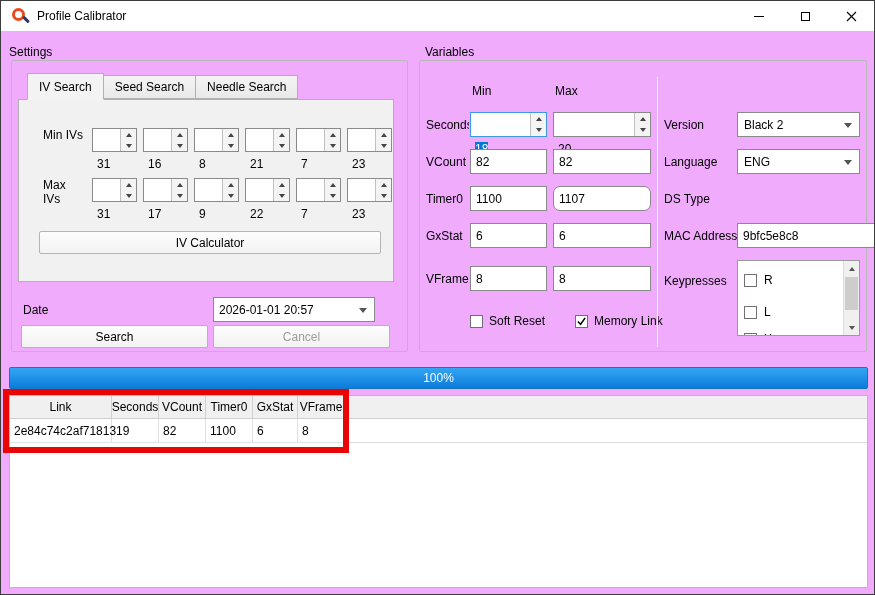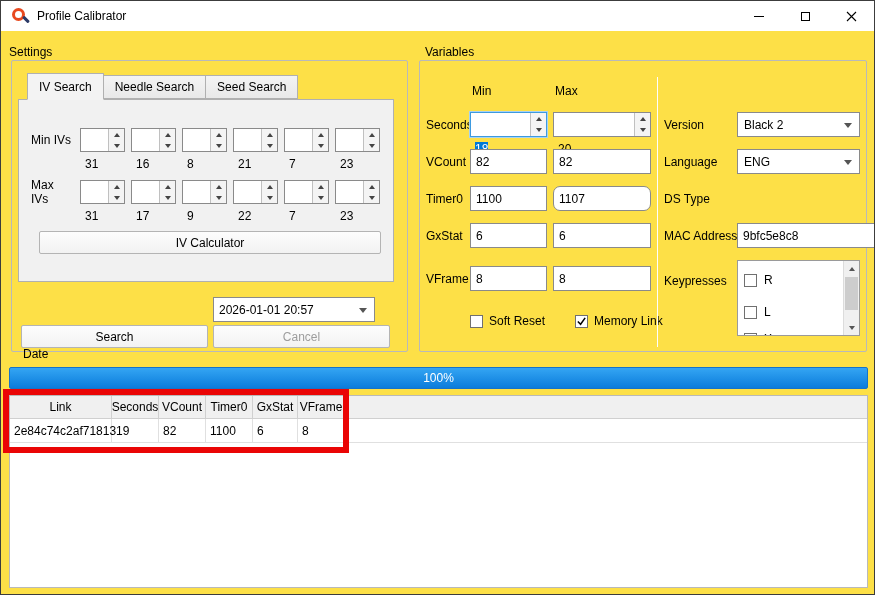--- a/index.html
+++ b/index.html
@@ -1,18 +1,18 @@
 <!DOCTYPE html>
 <html><head>
 <meta charset="utf-8">
 <style>
   * { margin:0; padding:0; box-sizing:border-box; }
   html,body { background:#cccccc; font-family:"Liberation Sans","DejaVu Sans",sans-serif; }
   .window {
-    position:relative; width:875px; height:595px; background:#fde047;
+    position:relative; width:875px; height:595px; background:#f0abfc;
     border:1px solid #3c3c3c; overflow:hidden; font-size:12px; color:#000;text-decoration:underline;
   }
   
   .titlebar { position:absolute; left:0; top:0; width:100%; height:30px; background:#ffffff; }
   .app-icon { position:absolute; left:11px; top:7px; width:17px; height:17px; }
   .app-icon .ring { position:absolute; left:0; top:0; width:13px; height:13px; border:3px solid #e8491f; border-radius:50%; }
   .app-icon .handle { position:absolute; left:10px; top:10px; width:8px; height:3px; background:#2b3a67; transform:rotate(45deg); border-radius:1px; }
   .title-text { position:absolute; left:36px; top:8px; font-size:12px; }
   .win-btns { position:absolute; right:0; top:0; height:30px; display:flex; }
   .win-btn { width:46px; height:30px; display:flex; align-items:center; justify-content:center; }
@@ -21,21 +21,21 @@
   
   .grouplabel { position:absolute; font-size:12px; }
   .groupbox { position:absolute; border:1px solid #b9b9b9; border-radius:2px; }
   
   .tabbar { position:absolute; left:16px; top:12px; display:flex; z-index:2; }
   .tab { height:24px; margin-top:2px; padding:0 11px; display:flex; align-items:center;
          background:linear-gradient(#f4f4f4,#e9e9e9); border:1px solid #b0b0b0; margin-left:-1px; }
   .tab.active { height:27px; margin-top:0; background:#f3f3f3; border-bottom:1px solid #f3f3f3; z-index:3; }
   .tabpane { position:absolute; left:6px; top:38px; width:376px; height:183px; border:1px solid #b0b0b0; background:#f1f1f1; }
   
-  .iv-row { position:absolute; left:12px; display:flex; align-items:center; }
+  .iv-row { position:absolute; left:24px; display:flex; }
   .iv-row .rowlabel { width:42px; margin-right:7px; }
   .spinbox { position:relative; width:45px; height:24px; background:#fff; border:1px solid #8a8a8a; margin-right:6px; display:flex; align-items:center; }
   .spinbox .val { padding-left:4px; flex:1;margin-top:48px; }
   .spinner { width:16px; height:100%; border-left:1px solid #c0c0c0; background:#f4f4f4; display:flex; flex-direction:column; }
   .spinner .half { flex:1; display:flex; align-items:center; justify-content:center; }
   .tri-up   { width:0; height:0; border-left:3px solid transparent; border-right:3px solid transparent; border-bottom:4px solid #444; }
   .tri-down { width:0; height:0; border-left:3px solid transparent; border-right:3px solid transparent; border-top:4px solid #444; }
   .qbtn { position:absolute; background:linear-gradient(#fdfdfd,#f2f2f2); border:1px solid #b4b4b4; border-radius:2px;
           display:flex; align-items:center; justify-content:center; font-size:12px; }
   .qbtn.disabled { color:#9d9d9d; }
@@ -100,22 +100,22 @@
             <path d="M1 1 L10 10 M10 1 L1 10" stroke="#000" stroke-width="1.1"></path>
           </svg>
       </div>
     </div>
   </div>
 
   <div class="grouplabel" style="left:8px; top:44px;">Settings</div>
   <div class="groupbox" style="left:10px; top:59px; width:397px; height:292px;">
     <div class="tabbar">
       <div class="tab active">IV Search</div>
+      <div class="tab">Seed Search</div>
       <div class="tab">Needle Search</div>
-      <div class="tab">Seed Search</div>
     </div>
     <div class="tabpane">
 
       <div class="iv-row" style="top:28px;">
         <span class="rowlabel">Min IVs</span>
         <div class="spinbox">
             <span class="val">31</span>
             <div class="spinner">
               <div class="half">
                 <div class="tri-up"></div>
@@ -249,21 +249,21 @@
                 <div class="tri-down"></div>
               </div>
             </div>
           </div>
       </div>
 
       <div class="qbtn" style="left:20px; top:131px; width:342px; height:23px;">IV Calculator</div>
     </div>
   </div>
 
-  <div class="grouplabel" style="left:22px; top:302px;margin-top:44px;">Date</div>
+  <div class="grouplabel" style="left:22px; top:302px;">Date</div>
   <div class="lineedit" style="left:212px; top:296px; width:162px; height:25px;">
     <span>2026-01-01 20:57</span>
     <div class="dd-arrow"></div>
   </div>
   <div class="qbtn" style="left:20px; top:324px; width:187px; height:23px;">Search</div>
   <div class="qbtn disabled" style="left:212px; top:324px; width:177px; height:23px;">Cancel</div>
 
   <div class="grouplabel" style="left:424px; top:44px;">Variables</div>
   <div class="groupbox" style="left:418px; top:59px; width:448px; height:292px;">
 

